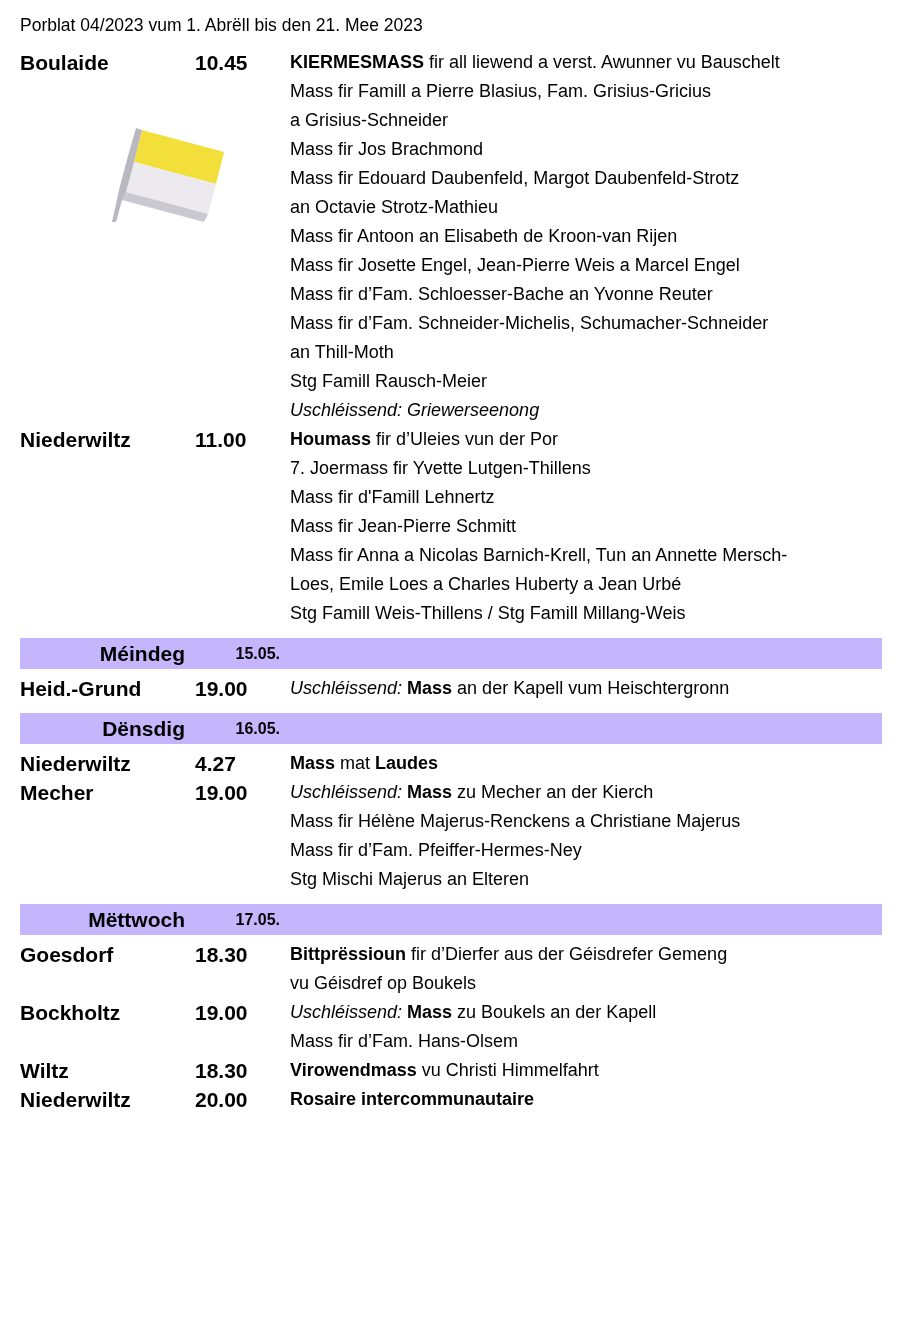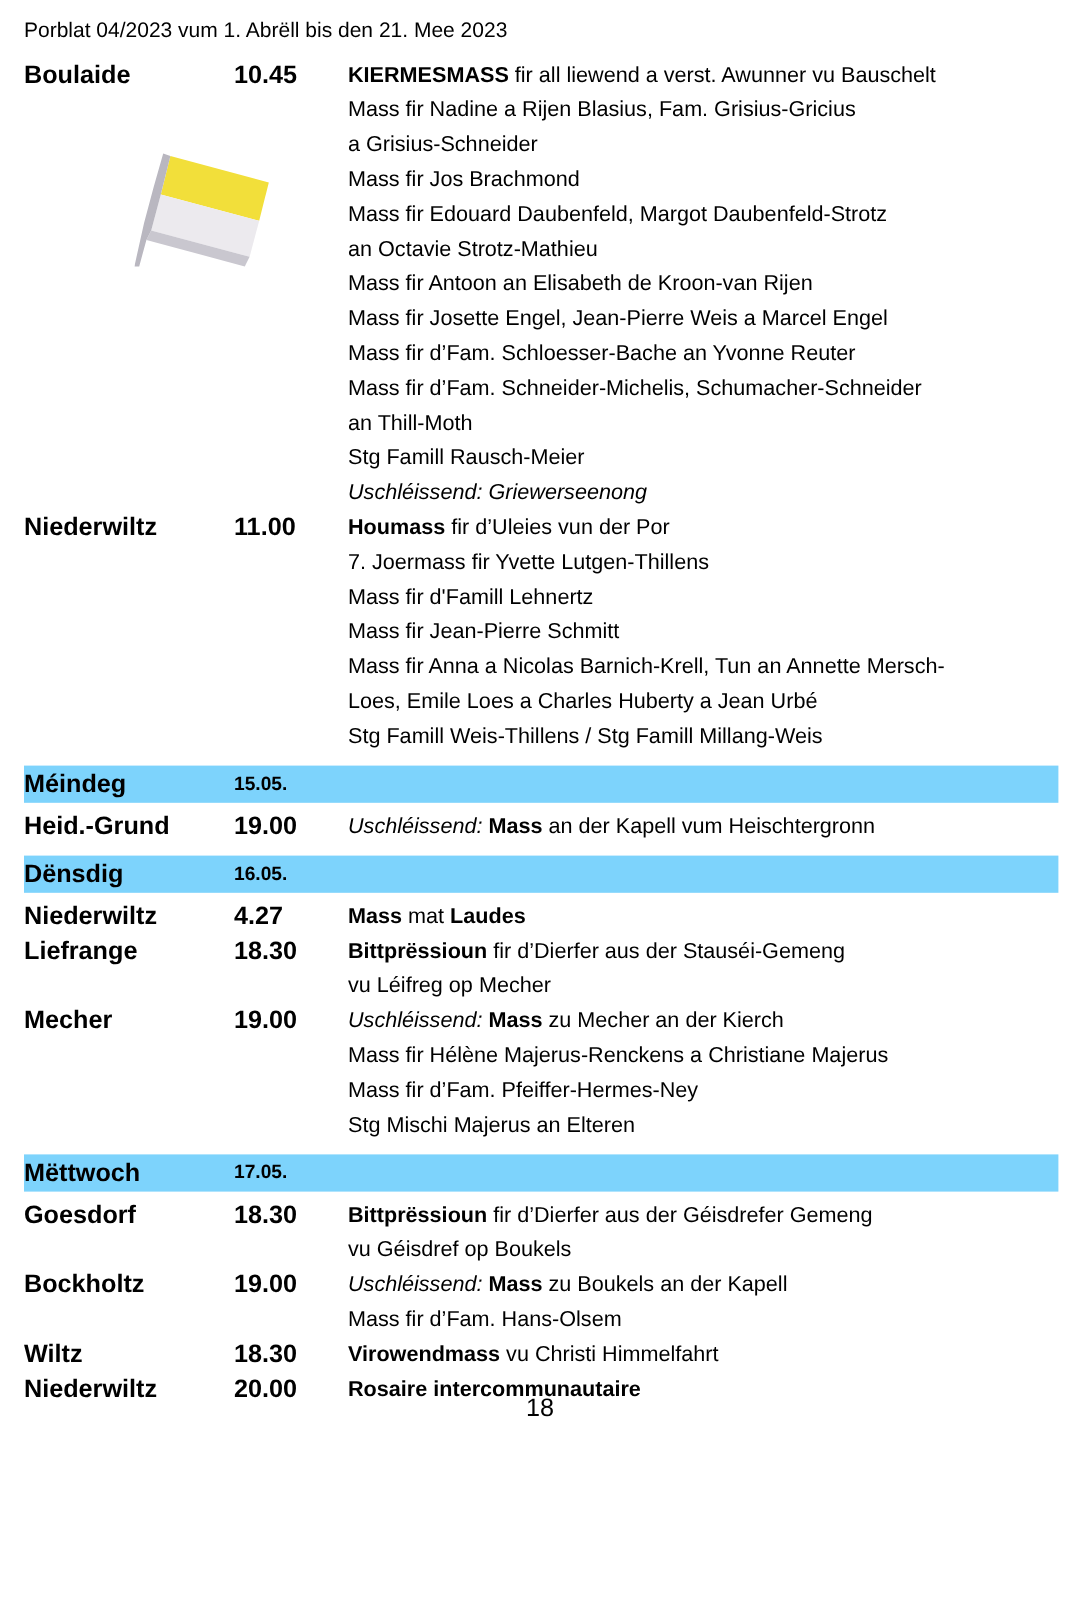--- a/index.html
+++ b/index.html
@@ -63,23 +63,24 @@
     font-size: 18px;
     line-height: 29px;
     padding-left: 10px !important;
   }
   .desc .line { display: block; white-space: nowrap; }
   .b { font-weight: bold; }
   .i { font-style: italic; text-align: center; }
   .bi { font-weight: normal; font-style: italic; }
 
   .dayrow td {
-    background: #7dd3fc;
+    background: #c4b5fd;
     padding-top: 3px;
     padding-bottom: 3px;
+    text-align: right;
   }
   .dayrow .place { font-size: 21px; font-weight: bold; line-height: 31px; }
   .dayrow .time  { font-size: 16px; font-weight: bold; line-height: 31px; }
 
   .spacer-row td { height: 10px; }
   .spacer-row-small td { height: 5px; }
 
   .flag {
     position: absolute;
     left: 112px;
@@ -109,21 +110,21 @@
       <col class="col-place">
       <col class="col-time">
       <col class="col-desc">
     </colgroup>
     <tbody id="schedule-body">
         <tr class="entry-row">
           <td class="place">Boulaide</td>
           <td class="time">10.45</td>
           <td class="desc">
             <span class="line"><span class="b">KIERMESMASS</span><span> fir all liewend a verst. Awunner vu Bauschelt</span></span>
-            <span class="line"><span>Mass fir Nadine a Rijen Blasius, Fam. Grisius-Gricius</span></span>
+            <span class="line"><span>Mass fir Famill a Pierre Blasius, Fam. Grisius-Gricius</span></span>
             <span class="line"><span>a Grisius-Schneider</span></span>
             <span class="line"><span>Mass fir Jos Brachmond</span></span>
             <span class="line"><span>Mass fir Edouard Daubenfeld, Margot Daubenfeld-Strotz</span></span>
             <span class="line"><span>an Octavie Strotz-Mathieu</span></span>
             <span class="line"><span>Mass fir Antoon an Elisabeth de Kroon-van Rijen</span></span>
             <span class="line"><span>Mass fir Josette Engel, Jean-Pierre Weis a Marcel Engel</span></span>
             <span class="line"><span>Mass fir d’Fam. Schloesser-Bache an Yvonne Reuter</span></span>
             <span class="line"><span>Mass fir d’Fam. Schneider-Michelis, Schumacher-Schneider</span></span>
             <span class="line"><span>an Thill-Moth</span></span>
             <span class="line"><span>Stg Famill Rausch-Meier</span></span>
@@ -173,28 +174,20 @@
           <td colspan="3"></td>
         </tr>
         <tr class="entry-row">
           <td class="place">Niederwiltz</td>
           <td class="time">4.27</td>
           <td class="desc">
             <span class="line"><span class="b">Mass</span><span> mat </span><span class="b">Laudes</span></span>
           </td>
         </tr>
         <tr class="entry-row">
-          <td class="place">Liefrange</td>
-          <td class="time">18.30</td>
-          <td class="desc">
-            <span class="line"><span class="b">Bittprëssioun</span><span> fir d’Dierfer aus der Stauséi-Gemeng</span></span>
-            <span class="line"><span>vu Léifreg op Mecher</span></span>
-          </td>
-        </tr>
-        <tr class="entry-row">
           <td class="place">Mecher</td>
           <td class="time">19.00</td>
           <td class="desc">
             <span class="line"><span class="i">Uschléissend: </span><span class="b">Mass</span><span> zu Mecher an der Kierch</span></span>
             <span class="line"><span>Mass fir Hélène Majerus-Renckens a Christiane Majerus</span></span>
             <span class="line"><span>Mass fir d’Fam. Pfeiffer-Hermes-Ney</span></span>
             <span class="line"><span>Stg Mischi Majerus an Elteren</span></span>
           </td>
         </tr>
         <tr class="spacer-row">
@@ -241,14 +234,13 @@
       </tbody>
   </table>
 
   <svg class="flag" viewBox="0 0 120 110">
     <polygon points="30,8 112,30 104,62 22,40" fill="#f2df3a"></polygon>
     <polygon points="22,40 104,62 96,92 14,70" fill="#eceaee"></polygon>
     <polygon points="14,70 96,92 92,100 10,78" fill="#c9c7cf"></polygon>
     <polygon points="30,8 22,40 14,70 10,78 4,100 0,100 8,64 16,34 24,6" fill="#b9b7c0"></polygon>
   </svg>
 
-  <div class="pagenum">18</div>
 </div>
 
 </body></html>

